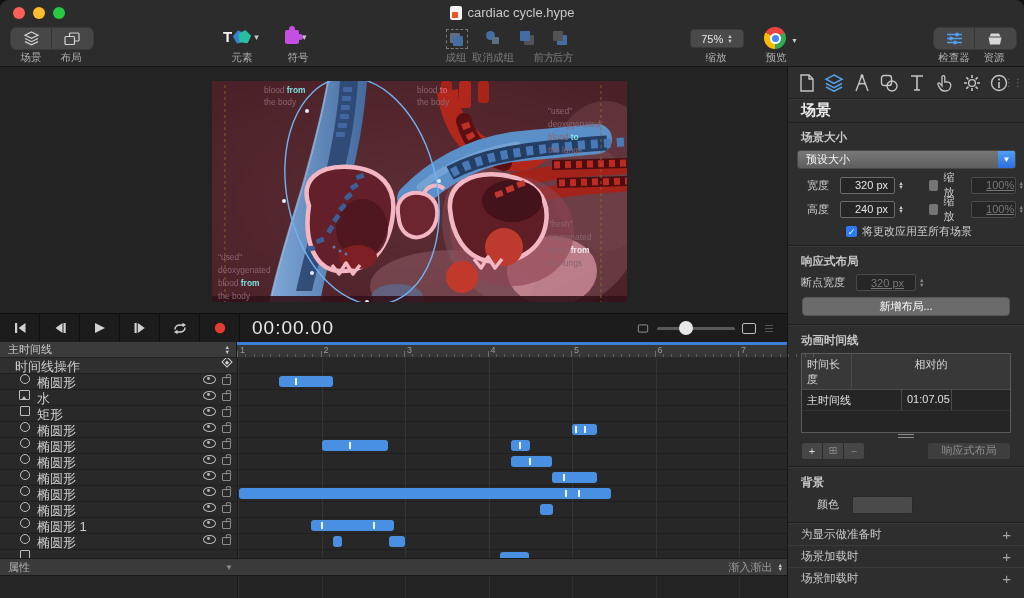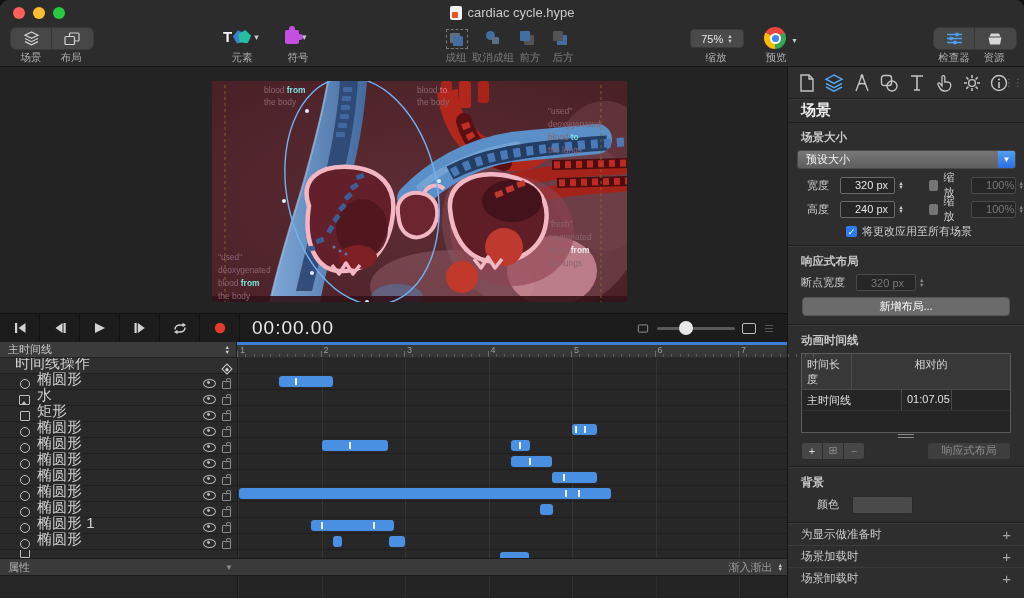--- a/index.html
+++ b/index.html
@@ -63,21 +63,21 @@
   .tl-head-left{width:237px;background:#3b3b3b;border-right:1px solid #1b1b1b;border-bottom:1px solid #222;
                 display:flex;align-items:center;justify-content:space-between;padding:0 6px 0 8px;box-sizing:border-box;
                 font-size:11px;color:#c9c9c9;}
   .ruler{flex:1;position:relative;background:#373737;border-bottom:1px solid #2a2a2a;}
   .ruler-blue{position:absolute;left:0;right:0;top:0;height:2.5px;background:#3b7fd6;}
   .ruler-num{position:absolute;top:2.5px;font-size:9px;color:#9b9b9b;}
   .ruler-tick{position:absolute;bottom:0;width:1px;height:3.5px;background:#5b5b5b;}
   .ruler-tick.major{height:6px;background:#6d6d6d;}
   .tl-body{display:flex;height:200px;overflow:hidden;}
   .names{width:237px;border-right:1px solid #1b1b1b;background:#292929;}
-  .nrow{height:15px;border-bottom:1px solid #1f1f1f;display:flex;align-items:flex-end;font-size:15px;color:#cfcfcf;position:relative;}
+  .nrow{height:15px;border-bottom:1px solid #1f1f1f;display:flex;align-items:flex-start;font-size:13px;color:#cfcfcf;position:relative;}
   .nrow.actions{background:#2f2f2f;padding-left:15px;}
   .nrow .nm{margin-left:7px;}
   .icon-slot{width:11px;display:flex;justify-content:center;margin-left:19px;}
   .si-ellipse{width:8px;height:8px;border:1.3px solid #bfbfbf;border-radius:50%;}
   .si-rect{width:8px;height:8px;border:1.3px solid #bfbfbf;border-radius:1px;}
   .si-image{width:10px;height:8px;border:1px solid #bfbfbf;border-radius:1px;position:relative;overflow:hidden;}
   .si-image::after{content:'';position:absolute;left:1px;bottom:-1px;border-left:3px solid transparent;border-right:3px solid transparent;border-bottom:4px solid #bfbfbf;}
   .rightics{position:absolute;right:6px;display:flex;align-items:center;gap:6px;}
   .eye{width:11px;height:7px;border:1px solid #b5b5b5;border-radius:50%;position:relative;}
   .eye::after{content:'';position:absolute;top:1.2px;left:3.4px;width:2.8px;height:2.8px;background:#b5b5b5;border-radius:50%;}
@@ -110,21 +110,21 @@
   .divider{height:1px;background:#1e1e1e;border-bottom:1px solid #3a3a3a;margin-top:6px;}
   .dropdown{margin:2px 8px 4px 9px;height:17px;border-radius:3px;background:linear-gradient(#787878,#5e5e5e);
             border:1px solid #474747;display:flex;align-items:center;position:relative;}
   .dropdown .dd-text{font-size:11px;color:#f4f4f4;margin-left:8px;}
   .dd-cap{position:absolute;right:0;top:0;bottom:0;width:17px;border-radius:0 2px 2px 0;
           background:linear-gradient(#4f9ff2,#2e6fdf);display:flex;align-items:center;justify-content:center;color:#fff;font-size:8px;}
   .sizerow{height:24px;display:flex;align-items:center;}
   .sizerow .rl{width:46px;text-align:right;font-size:11px;color:#cdcdcd;}
   .field{margin-left:11px;width:44px;height:15px;background:#262626;border:1px solid #6a6a6a;border-radius:2px;
          display:flex;align-items:center;font-size:11px;color:#e3e3e3;padding-left:14px;}
-  .field.disabled{border-color:#4a4a4a;color:#787878;}
+  .field.disabled{border-color:#4a4a4a;color:#787878;text-decoration:underline;}
   .fstep{margin-left:3px;}
   .cb{width:11px;height:11px;border-radius:2px;background:#757575;margin-left:25px;}
   .cb.checked{background:#2e7bf6;color:#fff;font-size:9px;display:flex;align-items:center;justify-content:center;margin-left:0;}
   .cb-lbl{font-size:11px;color:#cdcdcd;margin-left:5px;}
   .applyrow{display:flex;align-items:center;margin:3px 0 6px 58px;}
   .bprow{display:flex;align-items:center;margin:2px 0 6px 13px;}
   .bprow .rl{font-size:11px;color:#cdcdcd;}
   .btn-wide{margin:6px 14px 8px;height:17px;background:#6b6b6b;border:1px solid #565656;border-radius:4px;
             display:flex;align-items:center;justify-content:center;font-size:11px;color:#fdfdfd;}
   .ttable{margin:4px 13px 0;border:1px solid #5a5a5a;height:78px;background:#252525;font-size:11px;}
@@ -215,21 +215,21 @@
     <div class="grpbtn" style="left:518px;">
       <span class="sq" style="left:6px;top:6px;background:#5d5d5d;"></span>
       <span class="sq" style="left:2px;top:2px;background:#4a7fc0;"></span>
     </div>
     <div class="grpbtn" style="left:551px;">
       <span class="sq" style="left:6px;top:6px;background:#4a7fc0;"></span>
       <span class="sq" style="left:2px;top:2px;background:#5d5d5d;"></span>
     </div>
     <span class="tb-label dim" style="left:440px;width:32px;">成组</span>
     <span class="tb-label dim" style="left:468px;width:50px;">取消成组</span>
-    <span class="tb-label dim" style="left:514px;width:32px;">前方</span>
+    <span class="tb-label dim" style="left:528px;width:32px;">前方</span>
     <span class="tb-label dim" style="left:547px;width:32px;">后方</span>
 
     <div class="zoomfield" style="left:690px;">
       <span>75%</span>
       <span class="stepper">
           <span>▲</span>
           <span>▼</span>
         </span>
     </div>
     <span class="tb-label" style="left:698px;width:36px;">缩放</span>

